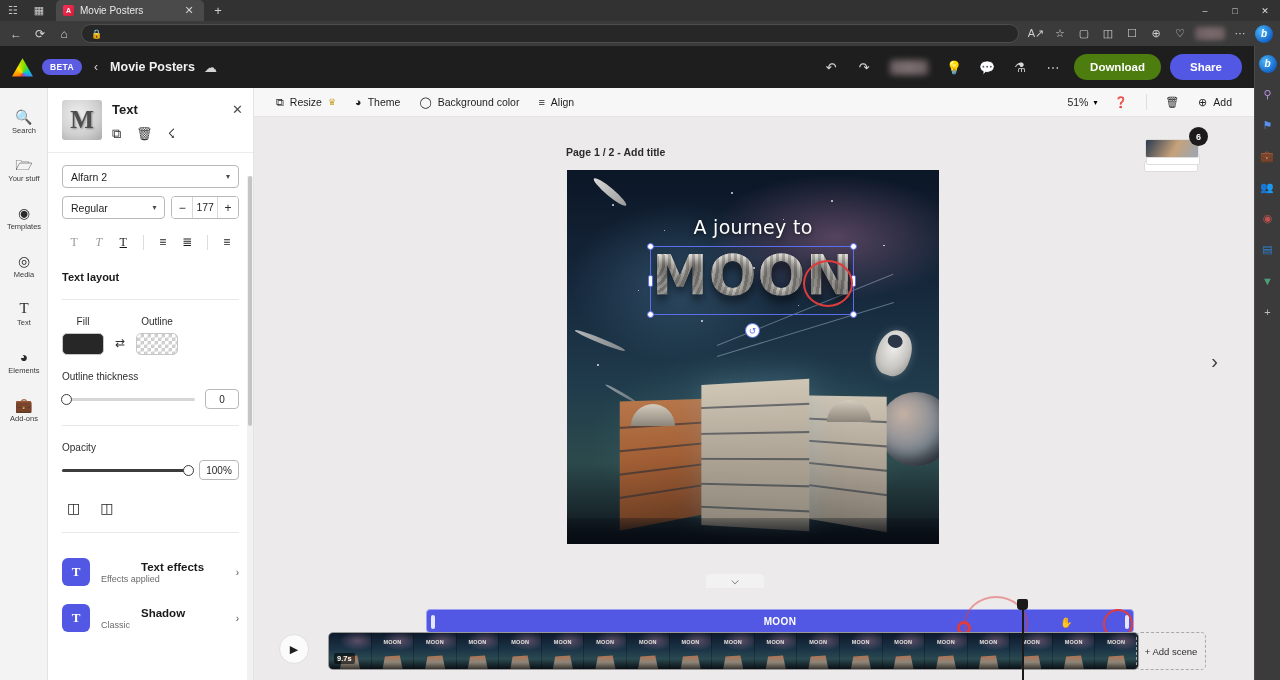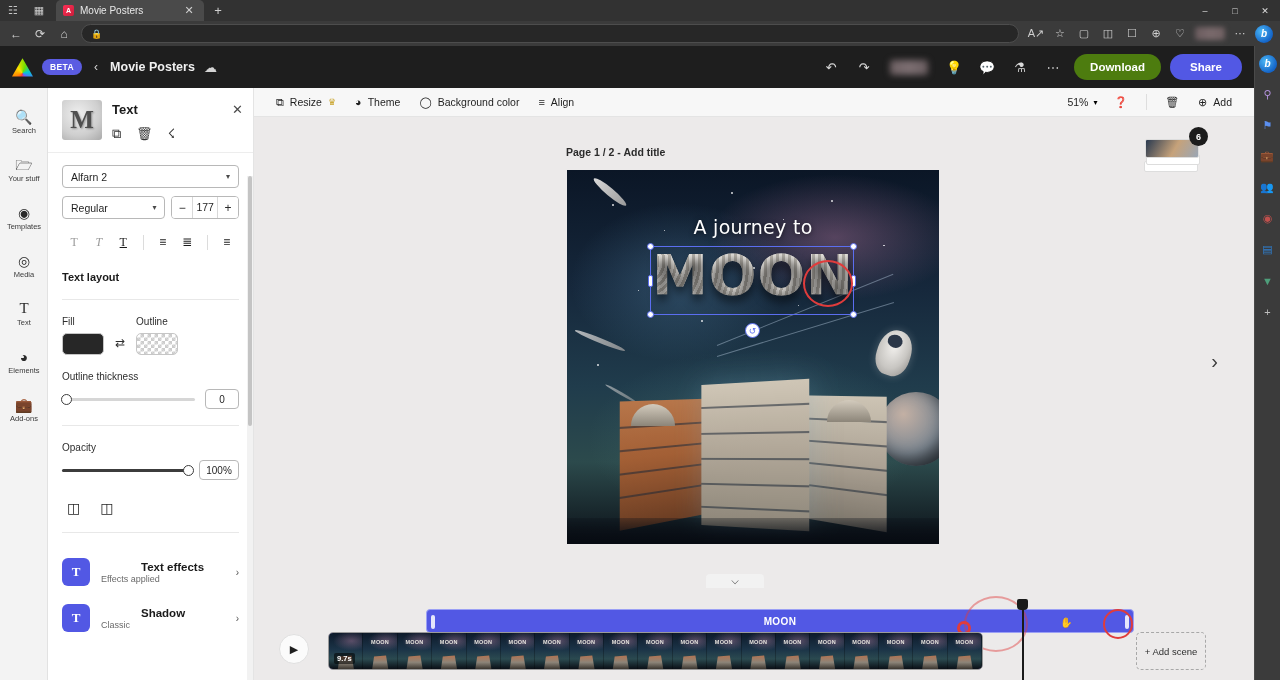--- a/index.html
+++ b/index.html
@@ -222,21 +222,21 @@
   }
   .sw-swap { font-size: 12px; color: #2f2f2f; }
   .sw-outline {
     width: 42px; height: 22px; border-radius: 5px; border: 1px solid #c6c6c6;
     background-image:
       linear-gradient(45deg,#ccc 25%,transparent 25%,transparent 75%,#ccc 75%),
       linear-gradient(45deg,#ccc 25%,transparent 25%,transparent 75%,#ccc 75%);
     background-size: 7px 7px; background-position: 0 0, 3.5px 3.5px;
     background-color: #fff;
   }
-  .sw-col { display: flex; flex-direction: column; }
+  .sw-col { display: flex; flex-direction: column; text-align: center; }
 
   .slider-row { display: flex; align-items: center; gap: 10px; margin-top: 7px; }
   .track {
     flex: 1; height: 3px; background: #d6d6d6; border-radius: 2px;
     position: relative;
   }
   .track .fillbar {
     position: absolute; left: 0; top: 0; height: 3px;
     background: #3c3c3c; border-radius: 2px;
   }
@@ -445,21 +445,21 @@
   .tl-drag-dot {
     position: absolute; left: 806px; top: 25px; font-size: 10px; color: #fff;
   }
   .play-btn {
     position: absolute; left: 25px; top: 42px; width: 30px; height: 30px;
     border-radius: 50%; background: #fbfbfb; border: 1px solid #e0e0e0;
     display: flex; align-items: center; justify-content: center;
     font-size: 11px; color: #1e1e1e;
   }
   .filmstrip {
-    position: absolute; left: 74px; top: 40px; width: 655px; height: 38px;
+    position: absolute; left: 74px; top: 40px; width: 811px; height: 38px;
     border: 1.5px solid #9a9a9a; border-radius: 5px; overflow: hidden;
     display: flex; background: #c4b5fd;
   }
   .frame {
     flex: 1; height: 100%; position: relative; overflow: hidden;
     background:
       radial-gradient(ellipse 26px 14px at 68% 22%, rgba(175,125,160,.45), transparent 70%),
       linear-gradient(180deg,#0d1a2a 0%,#1b3347 45%,#2b4a50 72%,#0a0f16 100%);
     border-right: 1px solid rgba(0,0,0,.25);
   }

